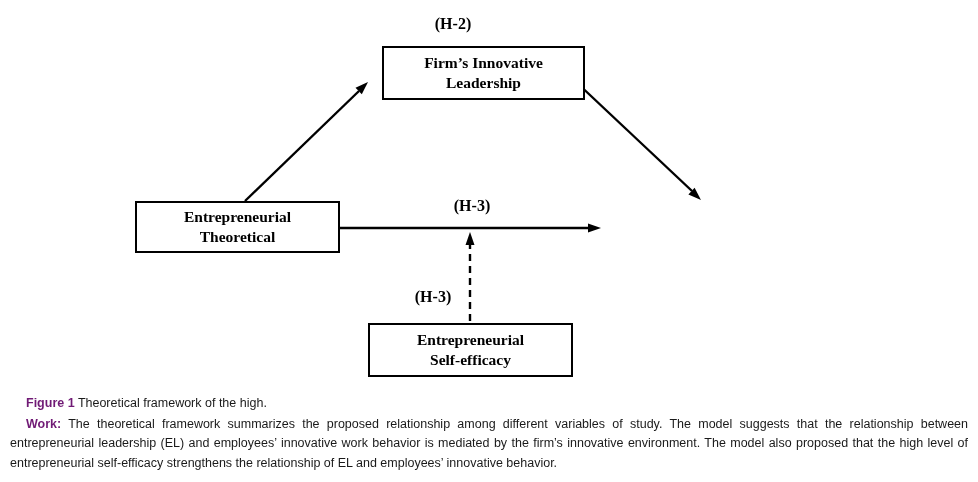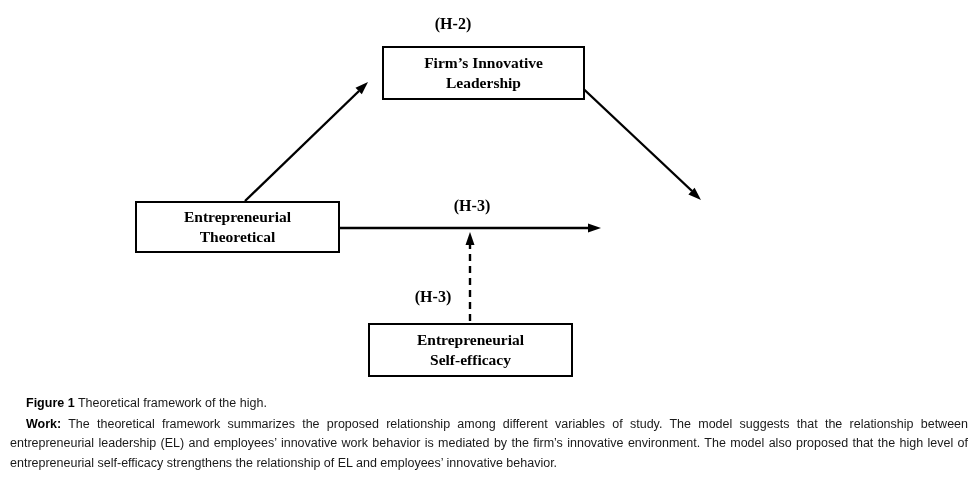--- a/index.html
+++ b/index.html
@@ -56,21 +56,21 @@
     position: absolute;
     left: 10px;
     top: 394px;
     width: 958px;
     color: #1a1a1a;
     font-size: 12.5px;
     line-height: 19.5px;
   }
   .caption p { margin: 0; }
   .caption .figline { margin-bottom: 1px; }
-  .caption b { font-weight: bold; color: #000000; padding-left: 16px; }
+  .caption b { font-weight: bold; color: #701a75; padding-left: 16px; }
   .caption .notes { text-align: justify; }
 </style>
 </head>
 <body>
 
 <div class="stage">
 
   <svg class="arrows" width="978" height="395" viewBox="0 0 978 395">
 
     <g>

